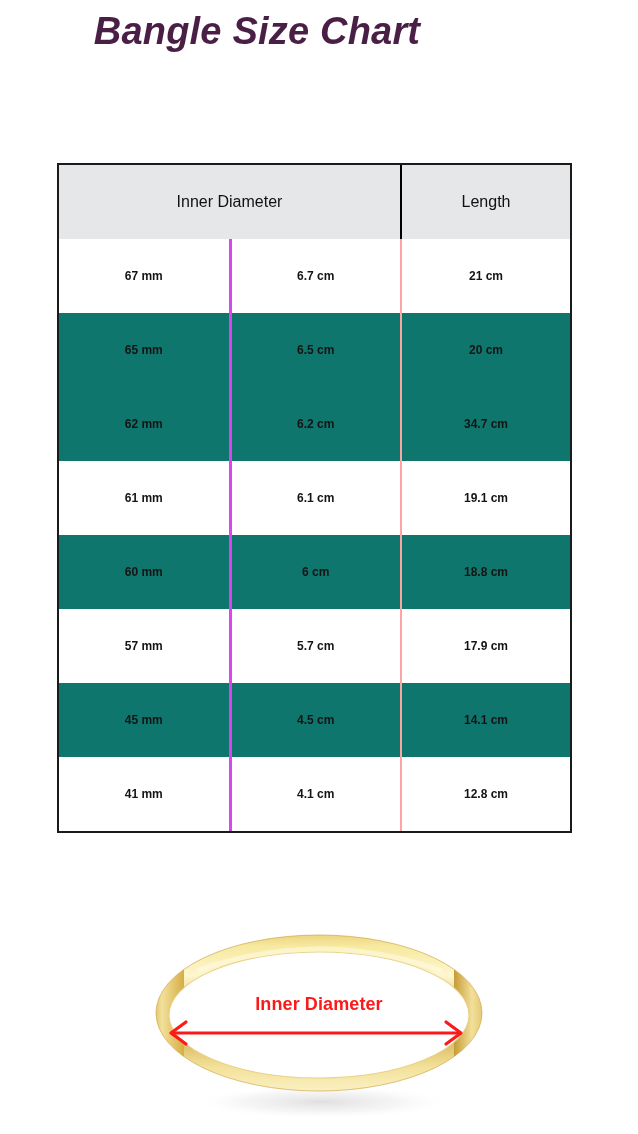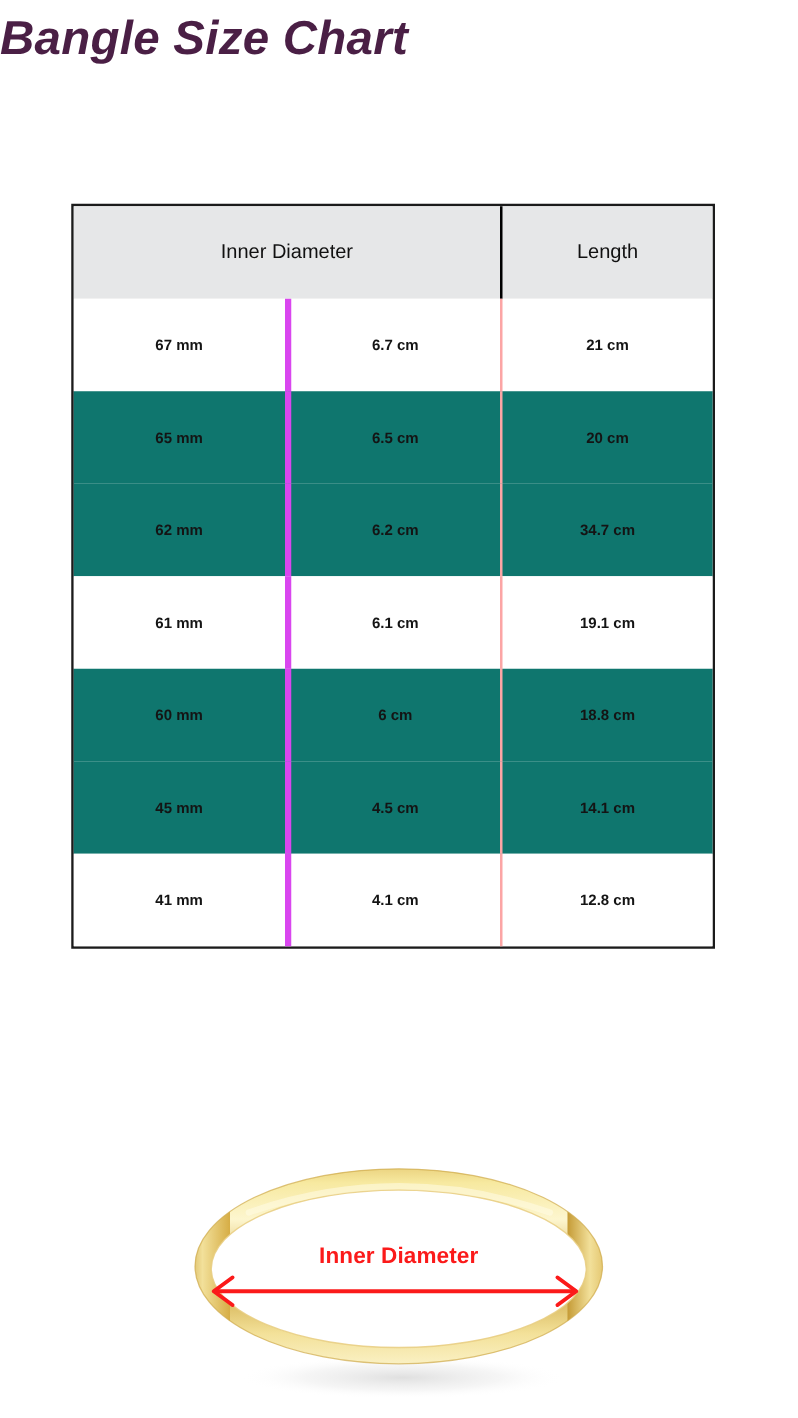--- a/index.html
+++ b/index.html
@@ -15,20 +15,21 @@
     font-family: "Liberation Sans", sans-serif;
     -webkit-font-smoothing: antialiased;
   }
 
   
   .page-title {
     position: absolute;
     top: 10px;
     left: 0;
     width: 514px;
+    text-align: center;
     font-family: "Liberation Sans", sans-serif;
     font-size: 38px;
     font-weight: bold;
     font-style: italic;
     color: #4a1f45;
     letter-spacing: 0.2px;
   }
 
   
   .size-table-wrap {
@@ -71,21 +72,21 @@
     font-size: 12px;
     font-weight: bold;
     color: #141414;
     padding: 0;
     background: #ffffff;
   }
   table.size-table tbody tr.alt td {
     background: #0f766e;
   }
   table.size-table tbody td.col-mid {
-    border-left: 5px solid #d946ef;
+    border-left: 3px solid #d946ef;
   }
   table.size-table tbody td.col-len {
     border-left: 2px solid #fca5a5;
     margin-top: 40px;
   }
 
   
   .bangle-figure {
     position: absolute;
     left: 144px;
@@ -147,20 +148,25 @@
         </tr>
         <tr>
           <td>61 mm</td>
           <td class="col-mid">6.1 cm</td>
           <td class="col-len">19.1 cm</td>
         </tr>
         <tr class="alt">
           <td>60 mm</td>
           <td class="col-mid">6 cm</td>
           <td class="col-len">18.8 cm</td>
+        </tr>
+        <tr>
+          <td>57 mm</td>
+          <td class="col-mid">5.7 cm</td>
+          <td class="col-len">17.9 cm</td>
         </tr>
         <tr class="alt">
           <td>45 mm</td>
           <td class="col-mid">4.5 cm</td>
           <td class="col-len">14.1 cm</td>
         </tr>
         <tr>
           <td>41 mm</td>
           <td class="col-mid">4.1 cm</td>
           <td class="col-len">12.8 cm</td>

